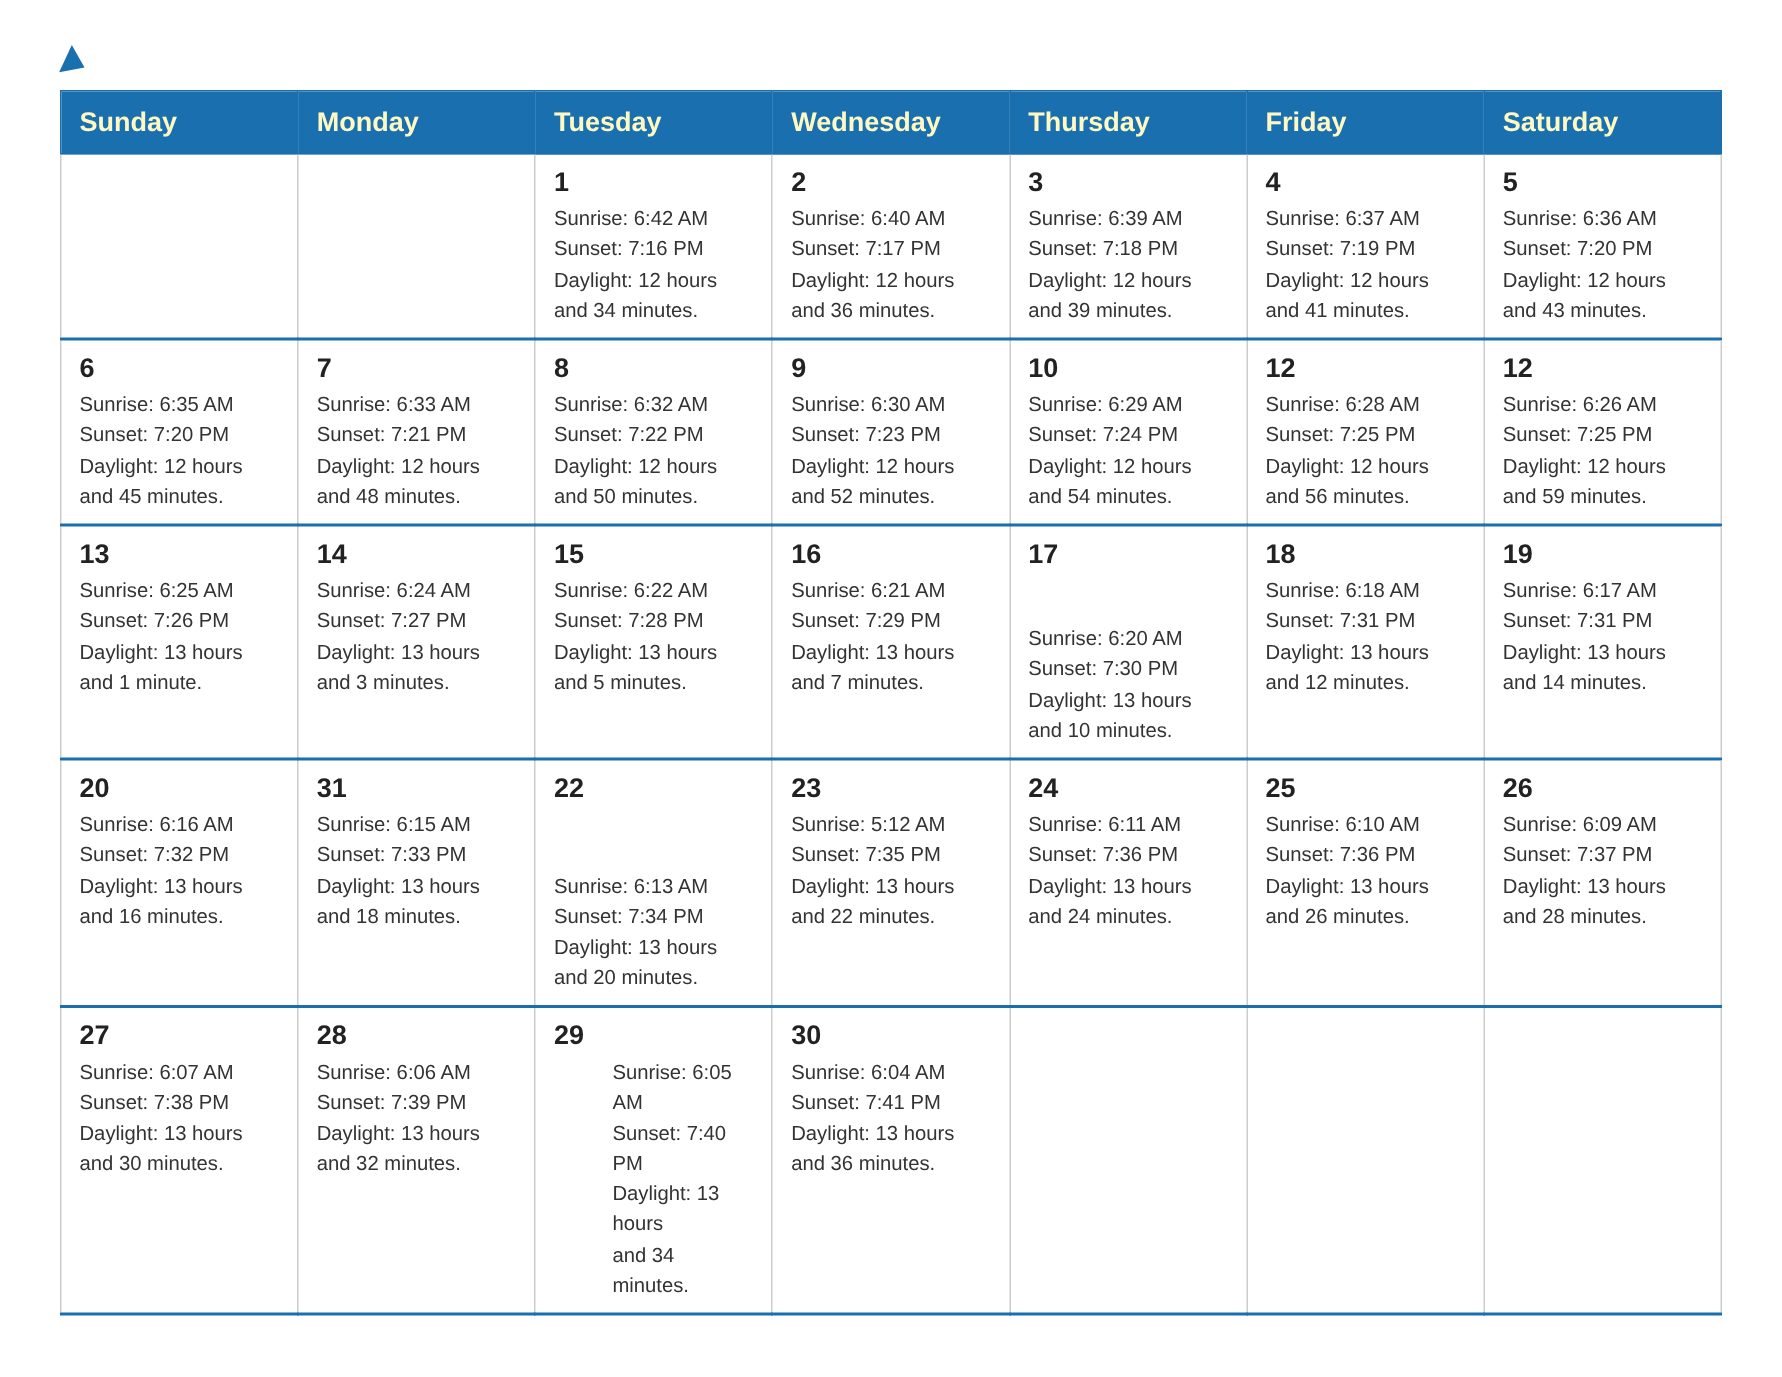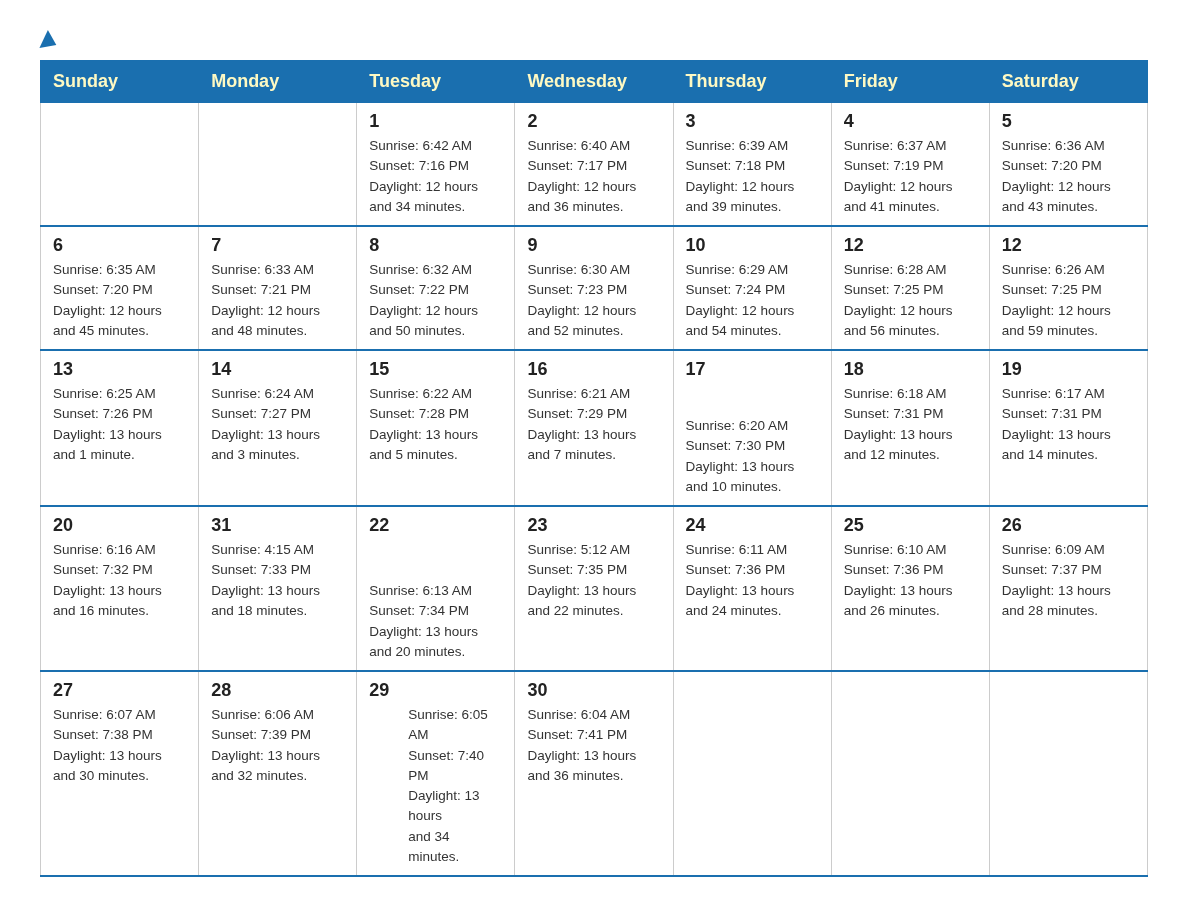--- a/index.html
+++ b/index.html
@@ -283,21 +283,21 @@
       <tr>
         <td>
           <span class="day-number">20</span>
           <div class="day-info" style="white-space: pre-line;">Sunrise: 6:16 AM
 Sunset: 7:32 PM
 Daylight: 13 hours
 and 16 minutes.</div>
         </td>
         <td>
           <span class="day-number">31</span>
-          <div class="day-info" style="white-space: pre-line;">Sunrise: 4:15 AM
+          <div class="day-info" style="white-space: pre-line;">Sunrise: 6:15 AM
 Sunset: 7:33 PM
 Daylight: 13 hours
 and 18 minutes.</div>
         </td>
         <td>
           <span class="day-number">22</span>
           <div class="day-info" style="white-space: pre-line; margin-top: 45px;">Sunrise: 6:13 AM
 Sunset: 7:34 PM
 Daylight: 13 hours
 and 20 minutes.</div>

